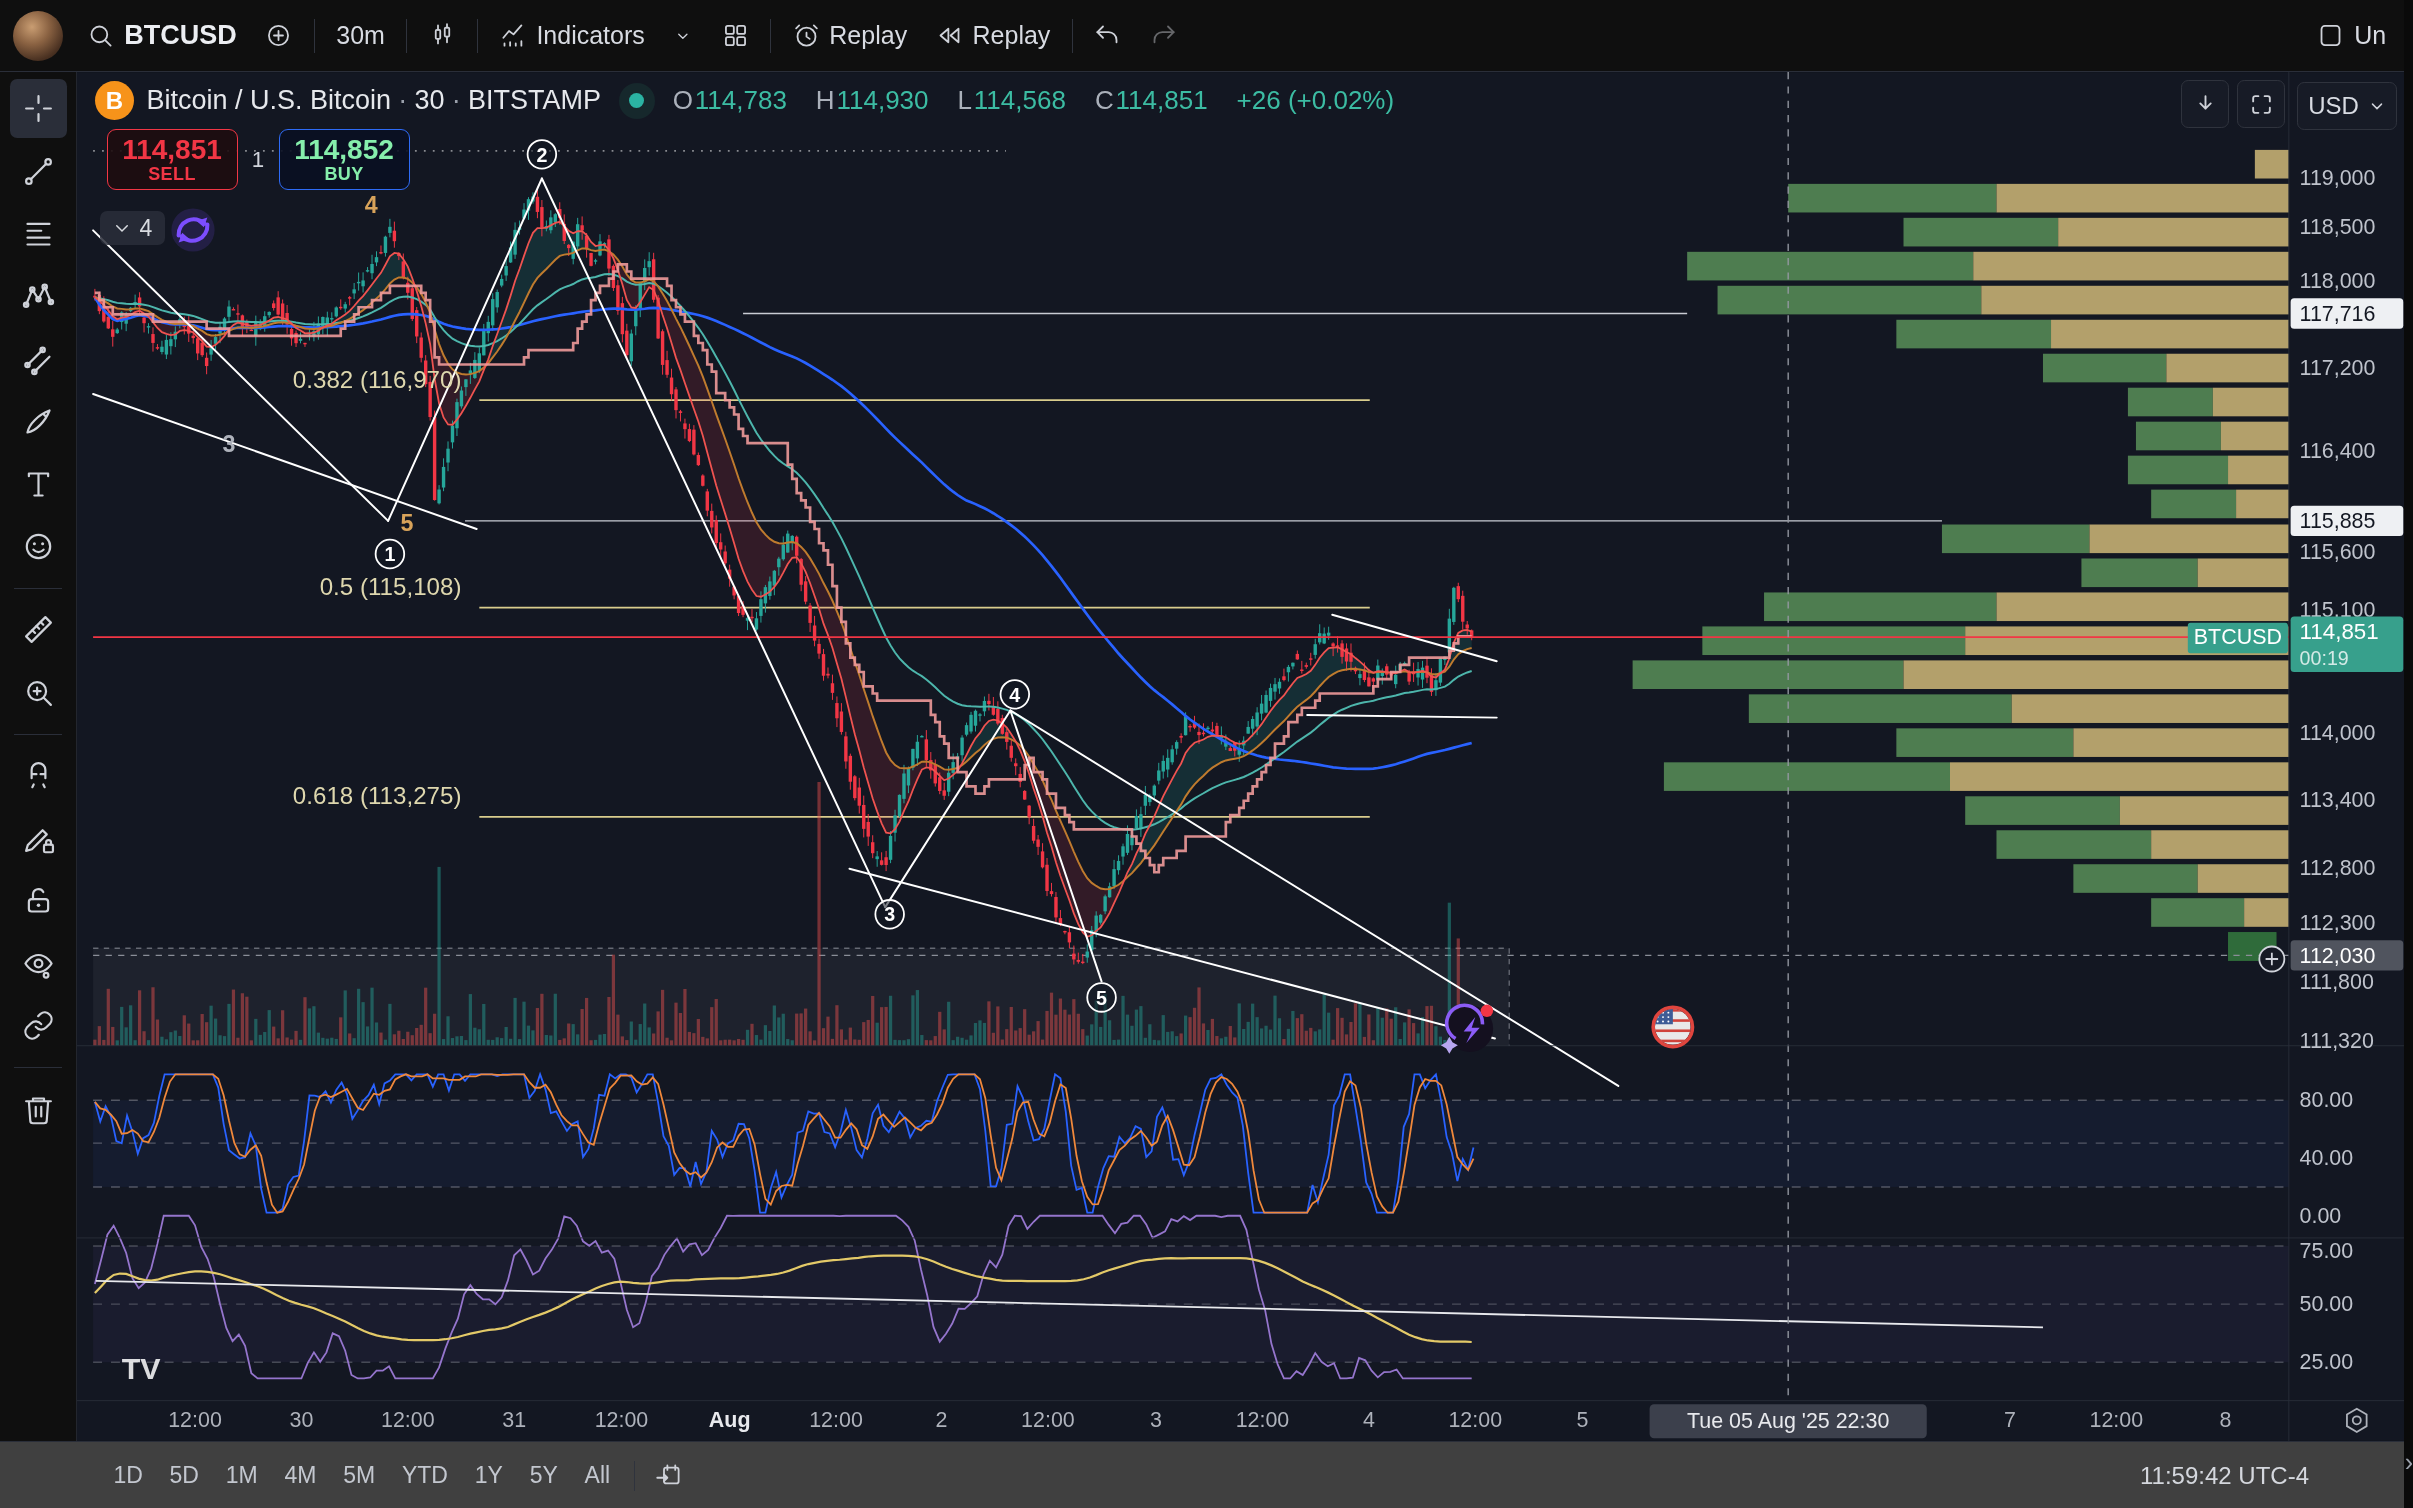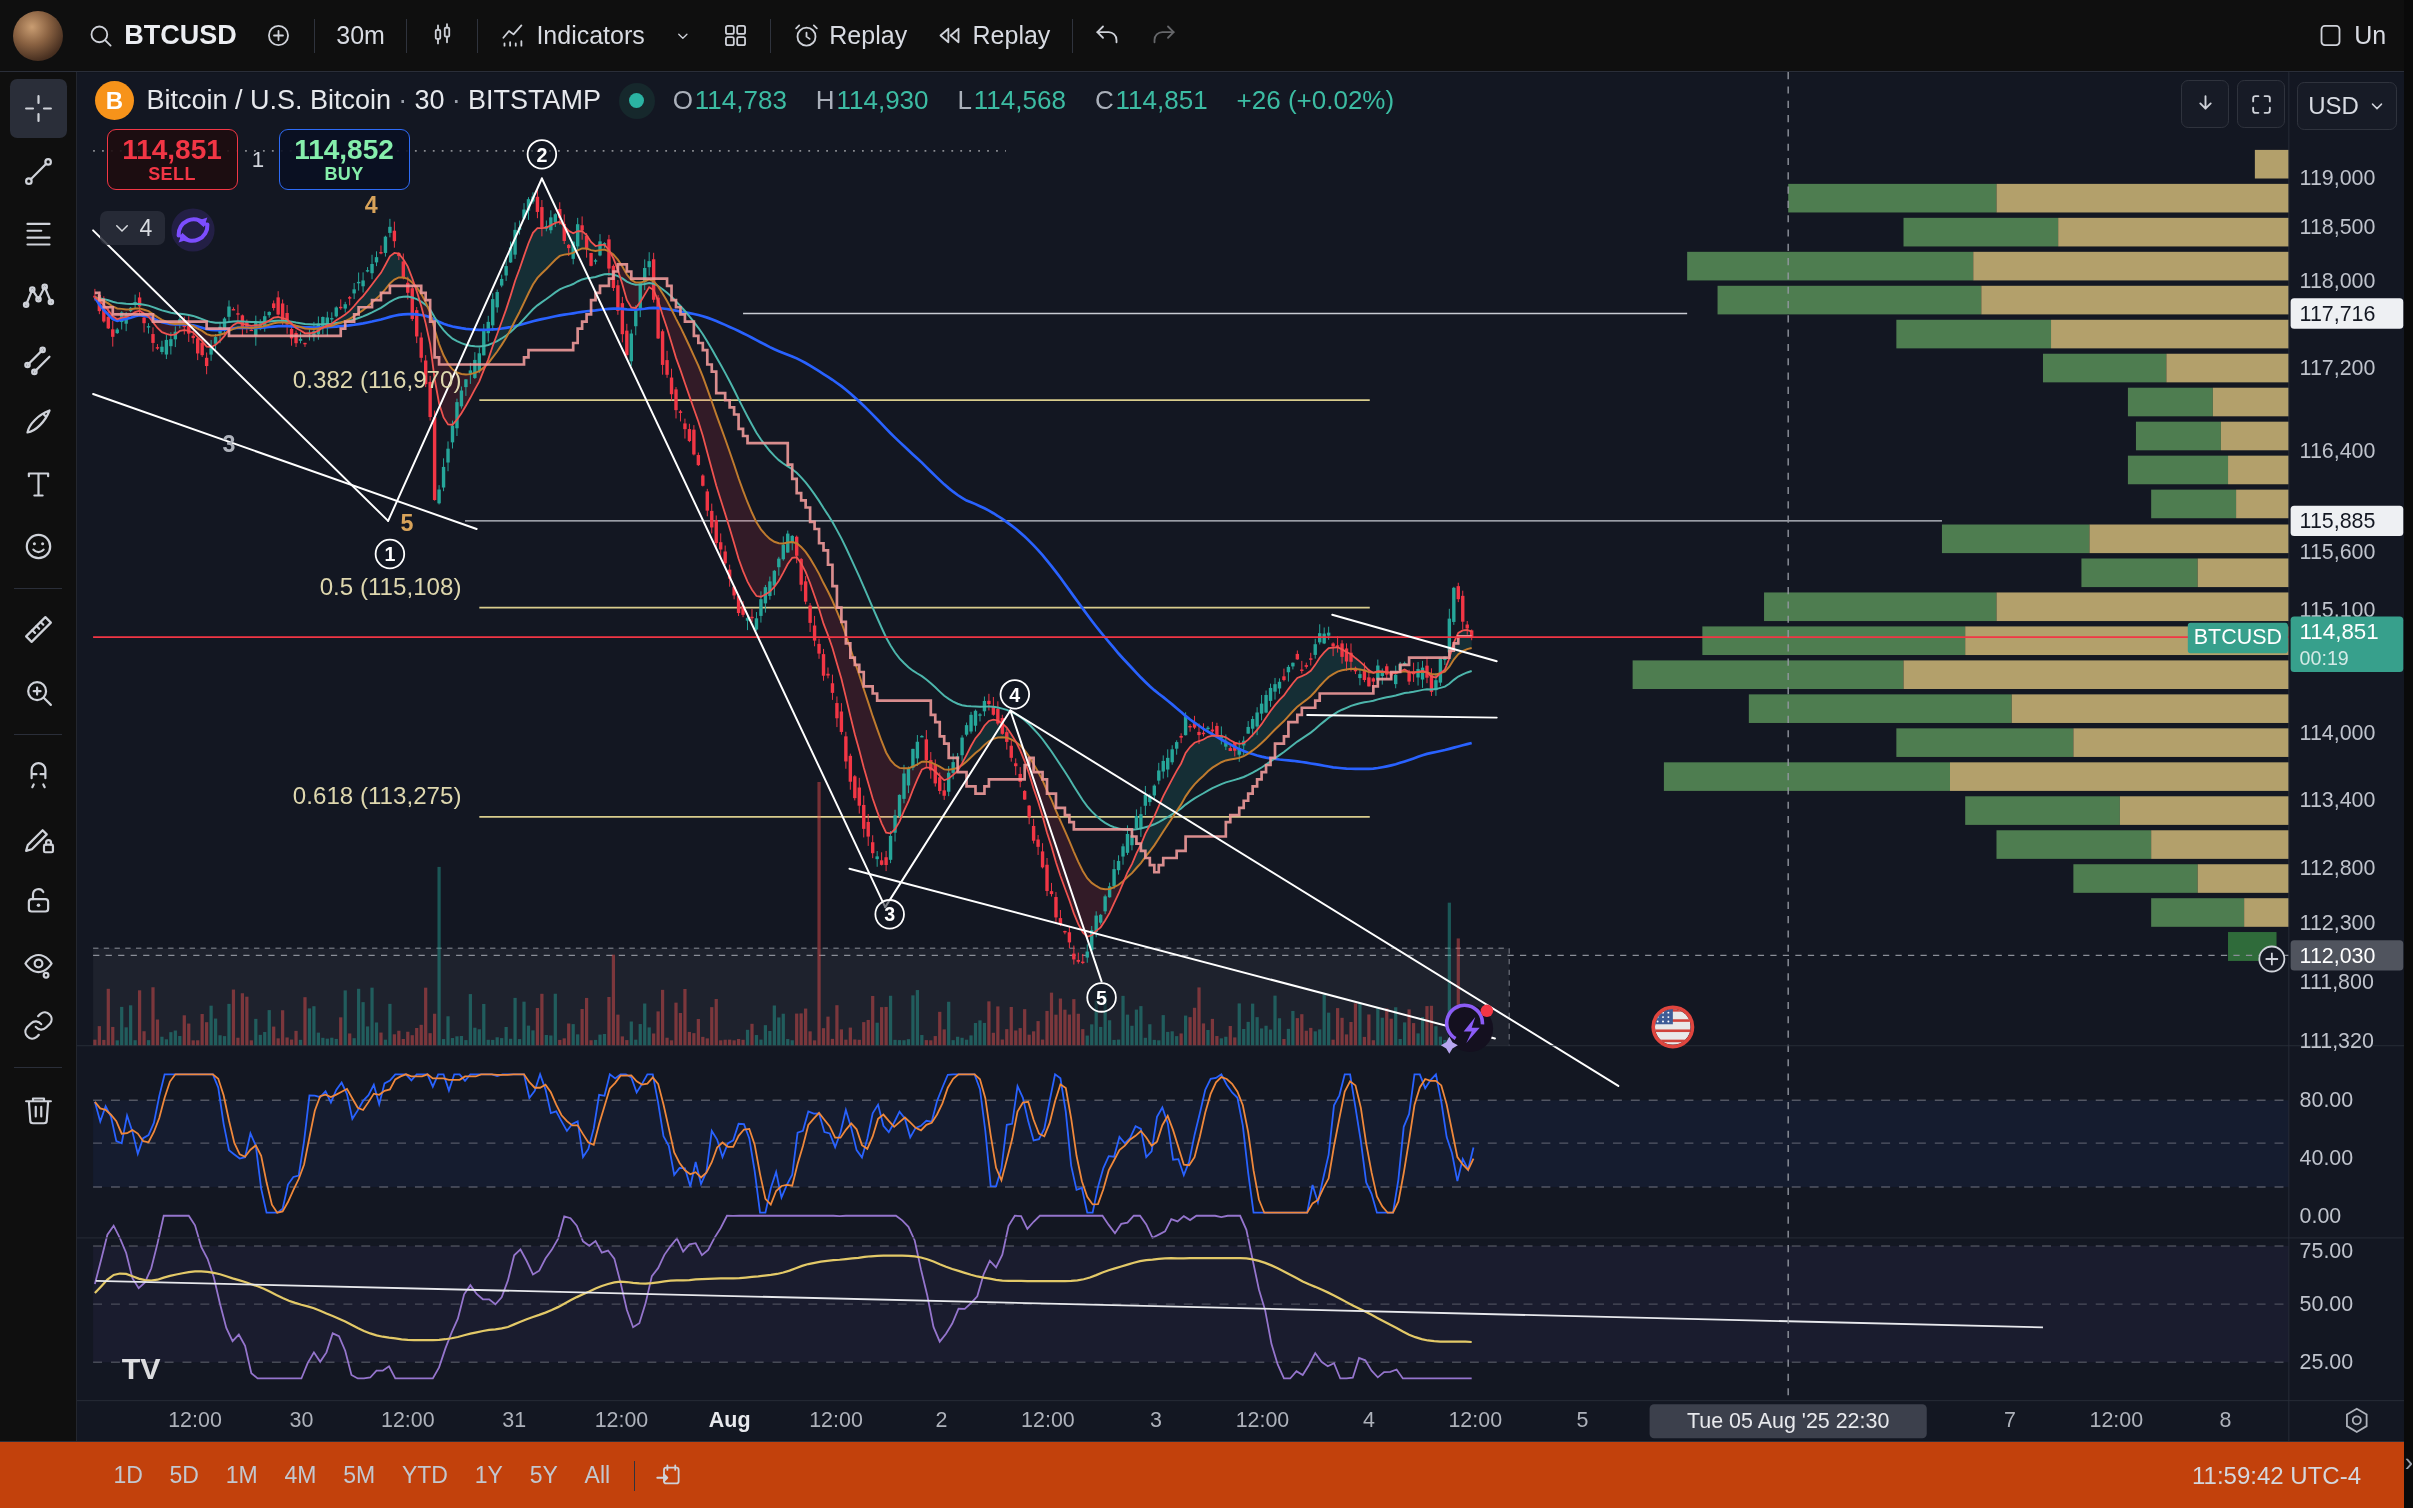--- a/index.html
+++ b/index.html
@@ -45,26 +45,26 @@
 .spread{width:41px;text-align:center;font-size:22.3px;color:#d1d4dc}
 .tracker{position:absolute;left:23px;top:139px;height:34px;padding:0 12.5px;display:flex;align-items:center;gap:9px;background:rgba(42,46,57,.85);border-radius:7.2px;color:#d8dbe0;font-size:23px;z-index:3}
 .tracker svg{width:18px;height:18px;stroke:#d8dbe0;fill:none;stroke-width:2;stroke-linecap:round}
 .syncwrap{position:absolute;left:89px;top:131px;width:54px;height:54px;z-index:3}
 .trbtns{position:absolute;left:2104px;top:8px;display:flex;gap:8px;z-index:3}
 .sqbtn{width:48px;height:48px;border-radius:7.2px;background:#171b26;border:0.9px solid #2f333d;display:flex;align-items:center;justify-content:center}
 .sqbtn svg{width:25px;height:25px;stroke:#cfd2d9;fill:none;stroke-width:1.8;stroke-linecap:round;stroke-linejoin:round}
 .usdbtn{position:absolute;left:2220px;top:9.8px;width:100px;height:48px;border-radius:7.2px;background:#171b26;border:0.9px solid #2f333d;display:flex;align-items:center;justify-content:center;gap:9px;font-size:24px;color:#d8dbe2;z-index:3}
 .usdbtn svg{width:18px;height:18px;stroke:#cfd2d9;fill:none;stroke-width:2;stroke-linecap:round}
 
-.bottombar{position:absolute;left:0;top:1441px;width:2413px;height:68px;background:#c2410c;border-top:0.9px solid #2a2e39;display:flex;align-items:center;padding-left:100px;z-index:6}
+.bottombar{position:absolute;left:0;top:1441px;width:2413px;height:68px;background:#404040;border-top:0.9px solid #2a2e39;display:flex;align-items:center;padding-left:100px;z-index:6}
 .rbtn{font-size:23px;color:#c3c7cf;padding:7.2px 13.4px;border-radius:7.2px}
 .bb-sep{width:0.9px;height:30px;background:#2f333d;margin:0 10.7px}
 .calbtn{padding:5.4px 9px}
 .spacer{flex:1}
-.clock{font-size:24px;color:#d4d7dd;margin-right:52px;white-space:nowrap}
+.clock{font-size:24px;color:#d4d7dd;margin-right:104px;white-space:nowrap}
 
 .rstrip{position:absolute;right:0;top:0;width:9px;height:1509px;background:#0a0a0a;z-index:7}
 .rchev{position:absolute;right:0;top:1450px;color:#9aa0ab;font-size:25px;line-height:1;z-index:8}
 </style>
 </head>
 <body>
 
 <header class="topbar">
   <div class="tb-group">
     <div class="avatar"></div>

